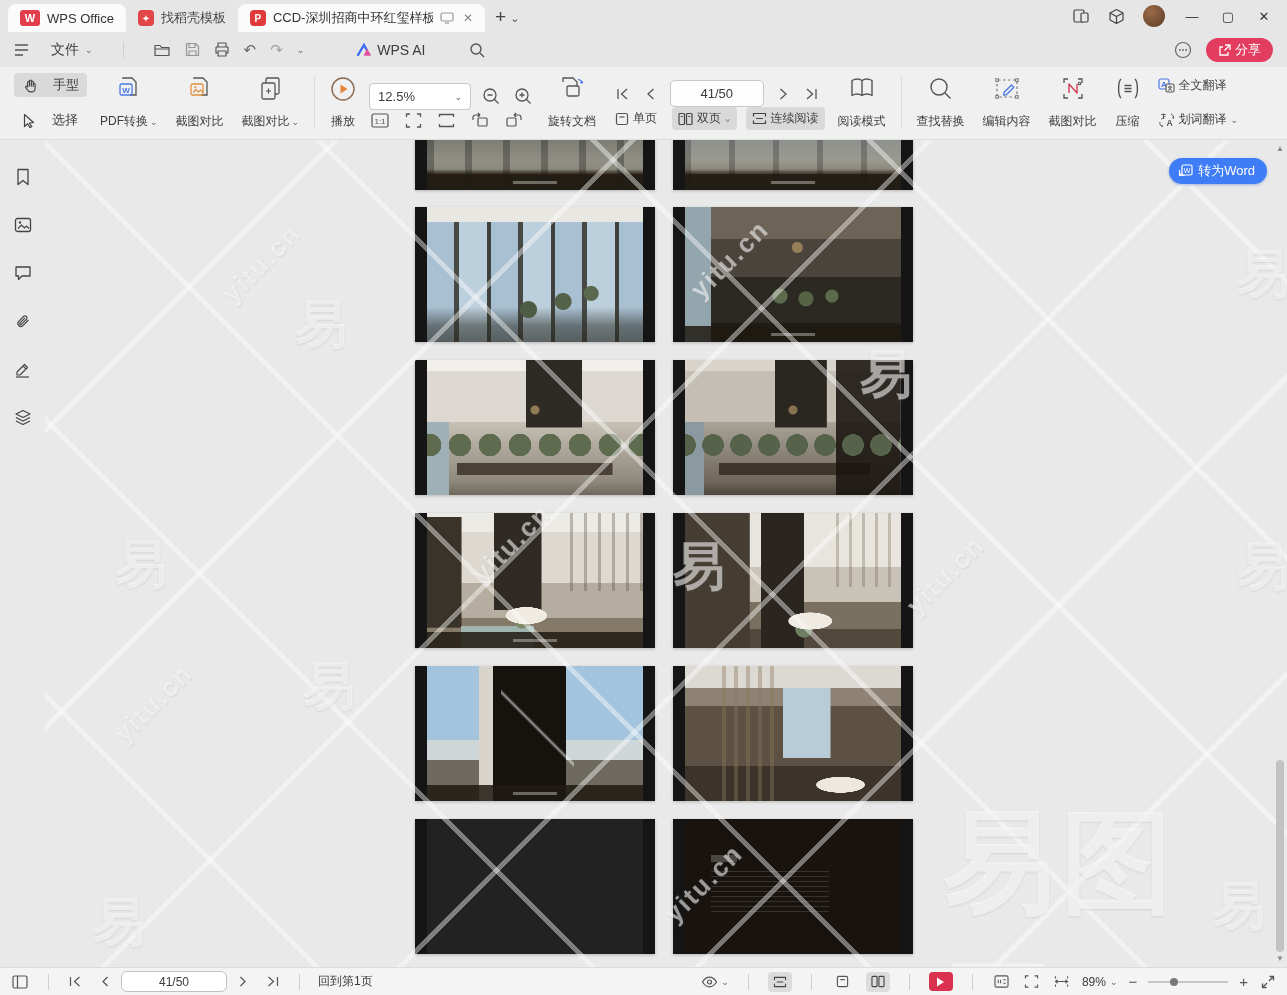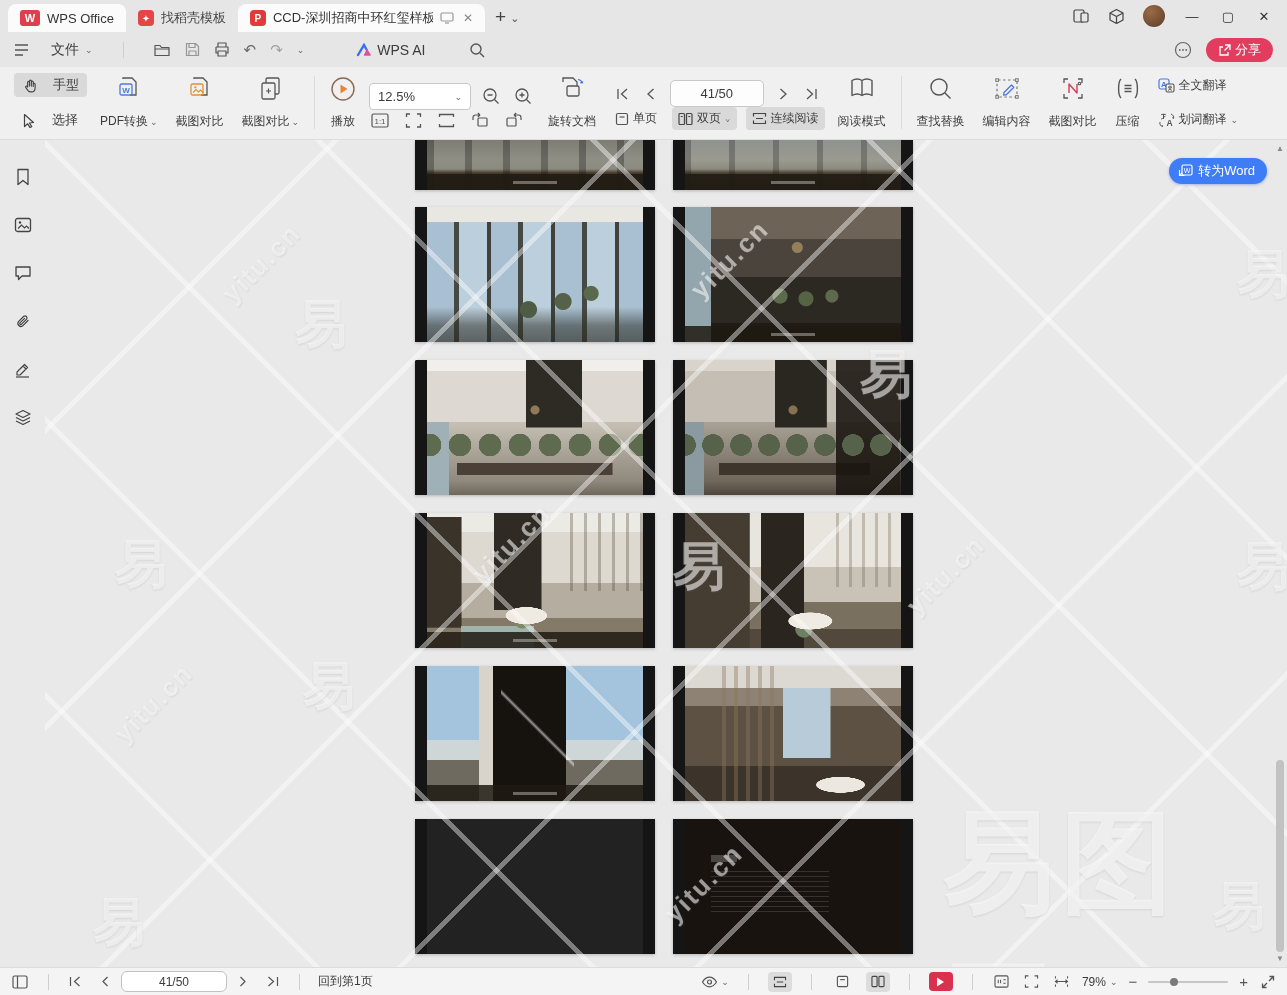--- a/index.html
+++ b/index.html
@@ -735,21 +735,21 @@
         <svg class="ic" width="15" height="13" viewBox="0 0 17 15">
             <path d="M5 1H1.5v3 M12 1h3.5v3 M5 14H1.5v-3 M12 14h3.5v-3" fill="none" stroke="#555" stroke-width="1.3"></path>
           </svg>
       </span>
       <span class="minibtn">
         <svg class="ic" width="15" height="13" viewBox="0 0 17 15">
             <path d="M1.5 4V1.5 M1.5 11v2.5 M15.5 4V1.5 M15.5 11v2.5 M1.5 7.5h14 M4 5.5l-2.5 2 2.5 2 M13 5.5l2.5 2-2.5 2" fill="none" stroke="#555" stroke-width="1.2"></path>
           </svg>
       </span>
       <span style="display:flex;align-items:center;gap:4px;">
-        <span>79%</span>
+        <span>89%</span>
         <span class="caret">⌄</span>
       </span>
       <span class="pm">−</span>
       <span class="slider">
           <span class="knob"></span>
         </span>
       <span class="pm">+</span>
       <span class="minibtn">
         <svg class="ic" width="14" height="14" viewBox="0 0 14 14">
             <path d="M8.5 1.5h4v4 M12.5 1.5 8 6 M5.5 12.5h-4v-4 M1.5 12.5 6 8" fill="none" stroke="#555" stroke-width="1.3"></path>

